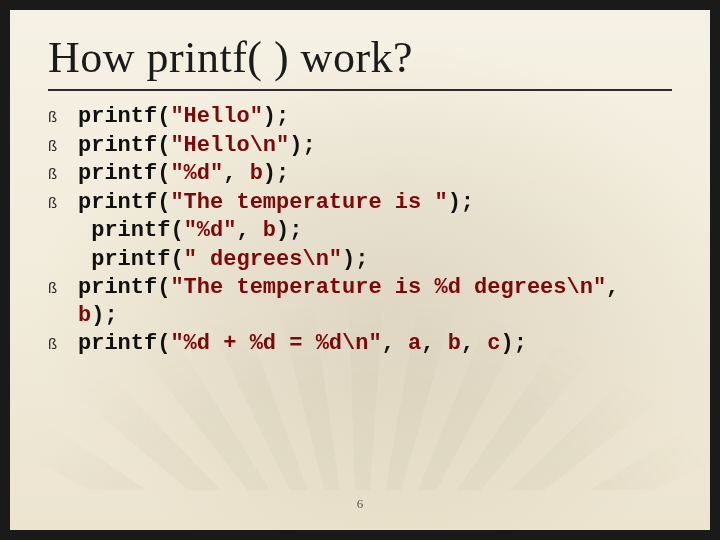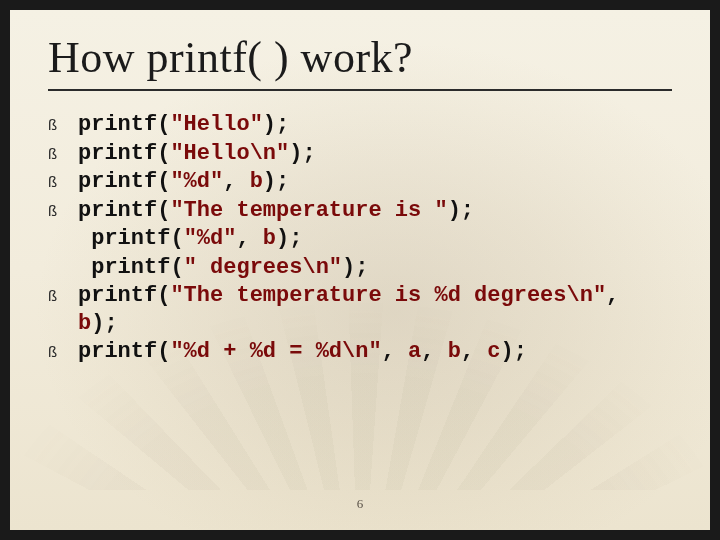--- a/index.html
+++ b/index.html
@@ -24,21 +24,21 @@
     padding: 22px 38px 0 38px;
   }
   .title {
     font-family: "Times New Roman", Times, serif;
     font-size: 44px;
     font-weight: 400;
     color: #1b1b1b;
     letter-spacing: 0.5px;
     padding-bottom: 6px;
     border-bottom: 2px solid #2b2b2b;
-    margin-bottom: 20px;
+    margin-bottom: 12px;
   }
   .content {
     font-family: "Courier New", Courier, monospace;
     font-size: 22px;
     font-weight: bold;
     color: #111;
     line-height: 1.25;
   }
   .row {
     display: flex;

